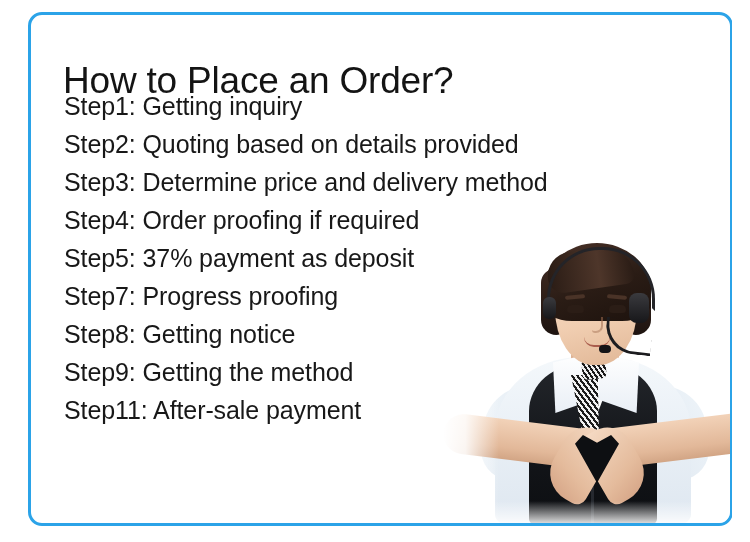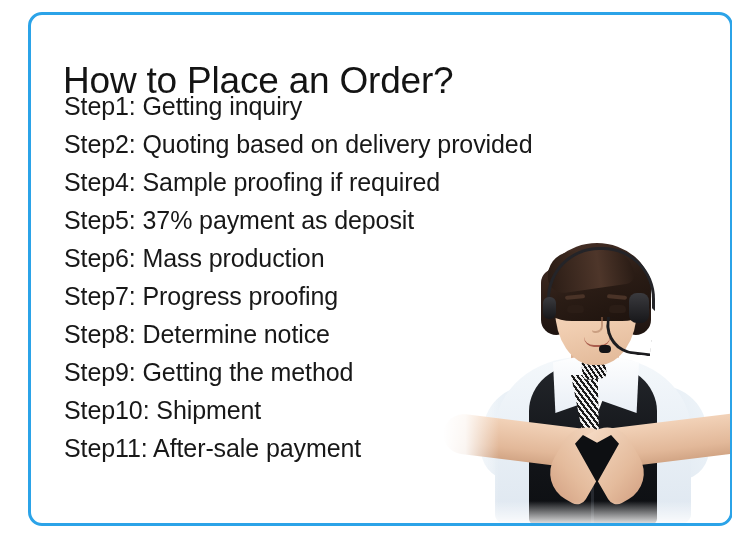--- a/index.html
+++ b/index.html
@@ -393,28 +393,27 @@
 <body>
 
 <div id="canvas">
 
   <div id="frame">
 
     <h1 id="title">How to Place an Order?</h1>
 
     <ul id="steps">
       <li>Step1: Getting inquiry</li>
-      <li>Step2: Quoting based on delivery provided</li>
-      <li>Step4: Sample proofing if required</li>
+      <li>Step2: Quoting based on details provided</li>
+      <li>Step3: Determine price and delivery method</li>
+      <li>Step4: Order proofing if required</li>
       <li>Step5: 37% payment as deposit</li>
-      <li>Step6: Mass production</li>
       <li>Step7: Progress proofing</li>
-      <li>Step8: Determine notice</li>
+      <li>Step8: Getting notice</li>
       <li>Step9: Getting the method</li>
-      <li>Step10: Shipment</li>
       <li>Step11: After-sale payment</li>
     </ul>
 
     <div id="person">
       <div class="p-layer sleeve-l"></div>
       <div class="p-layer sleeve-r"></div>
       <div class="p-layer blouse"></div>
       <div class="p-layer neck"></div>
       <div class="p-layer vest"></div>
       <div class="p-layer vest-notch"></div>

